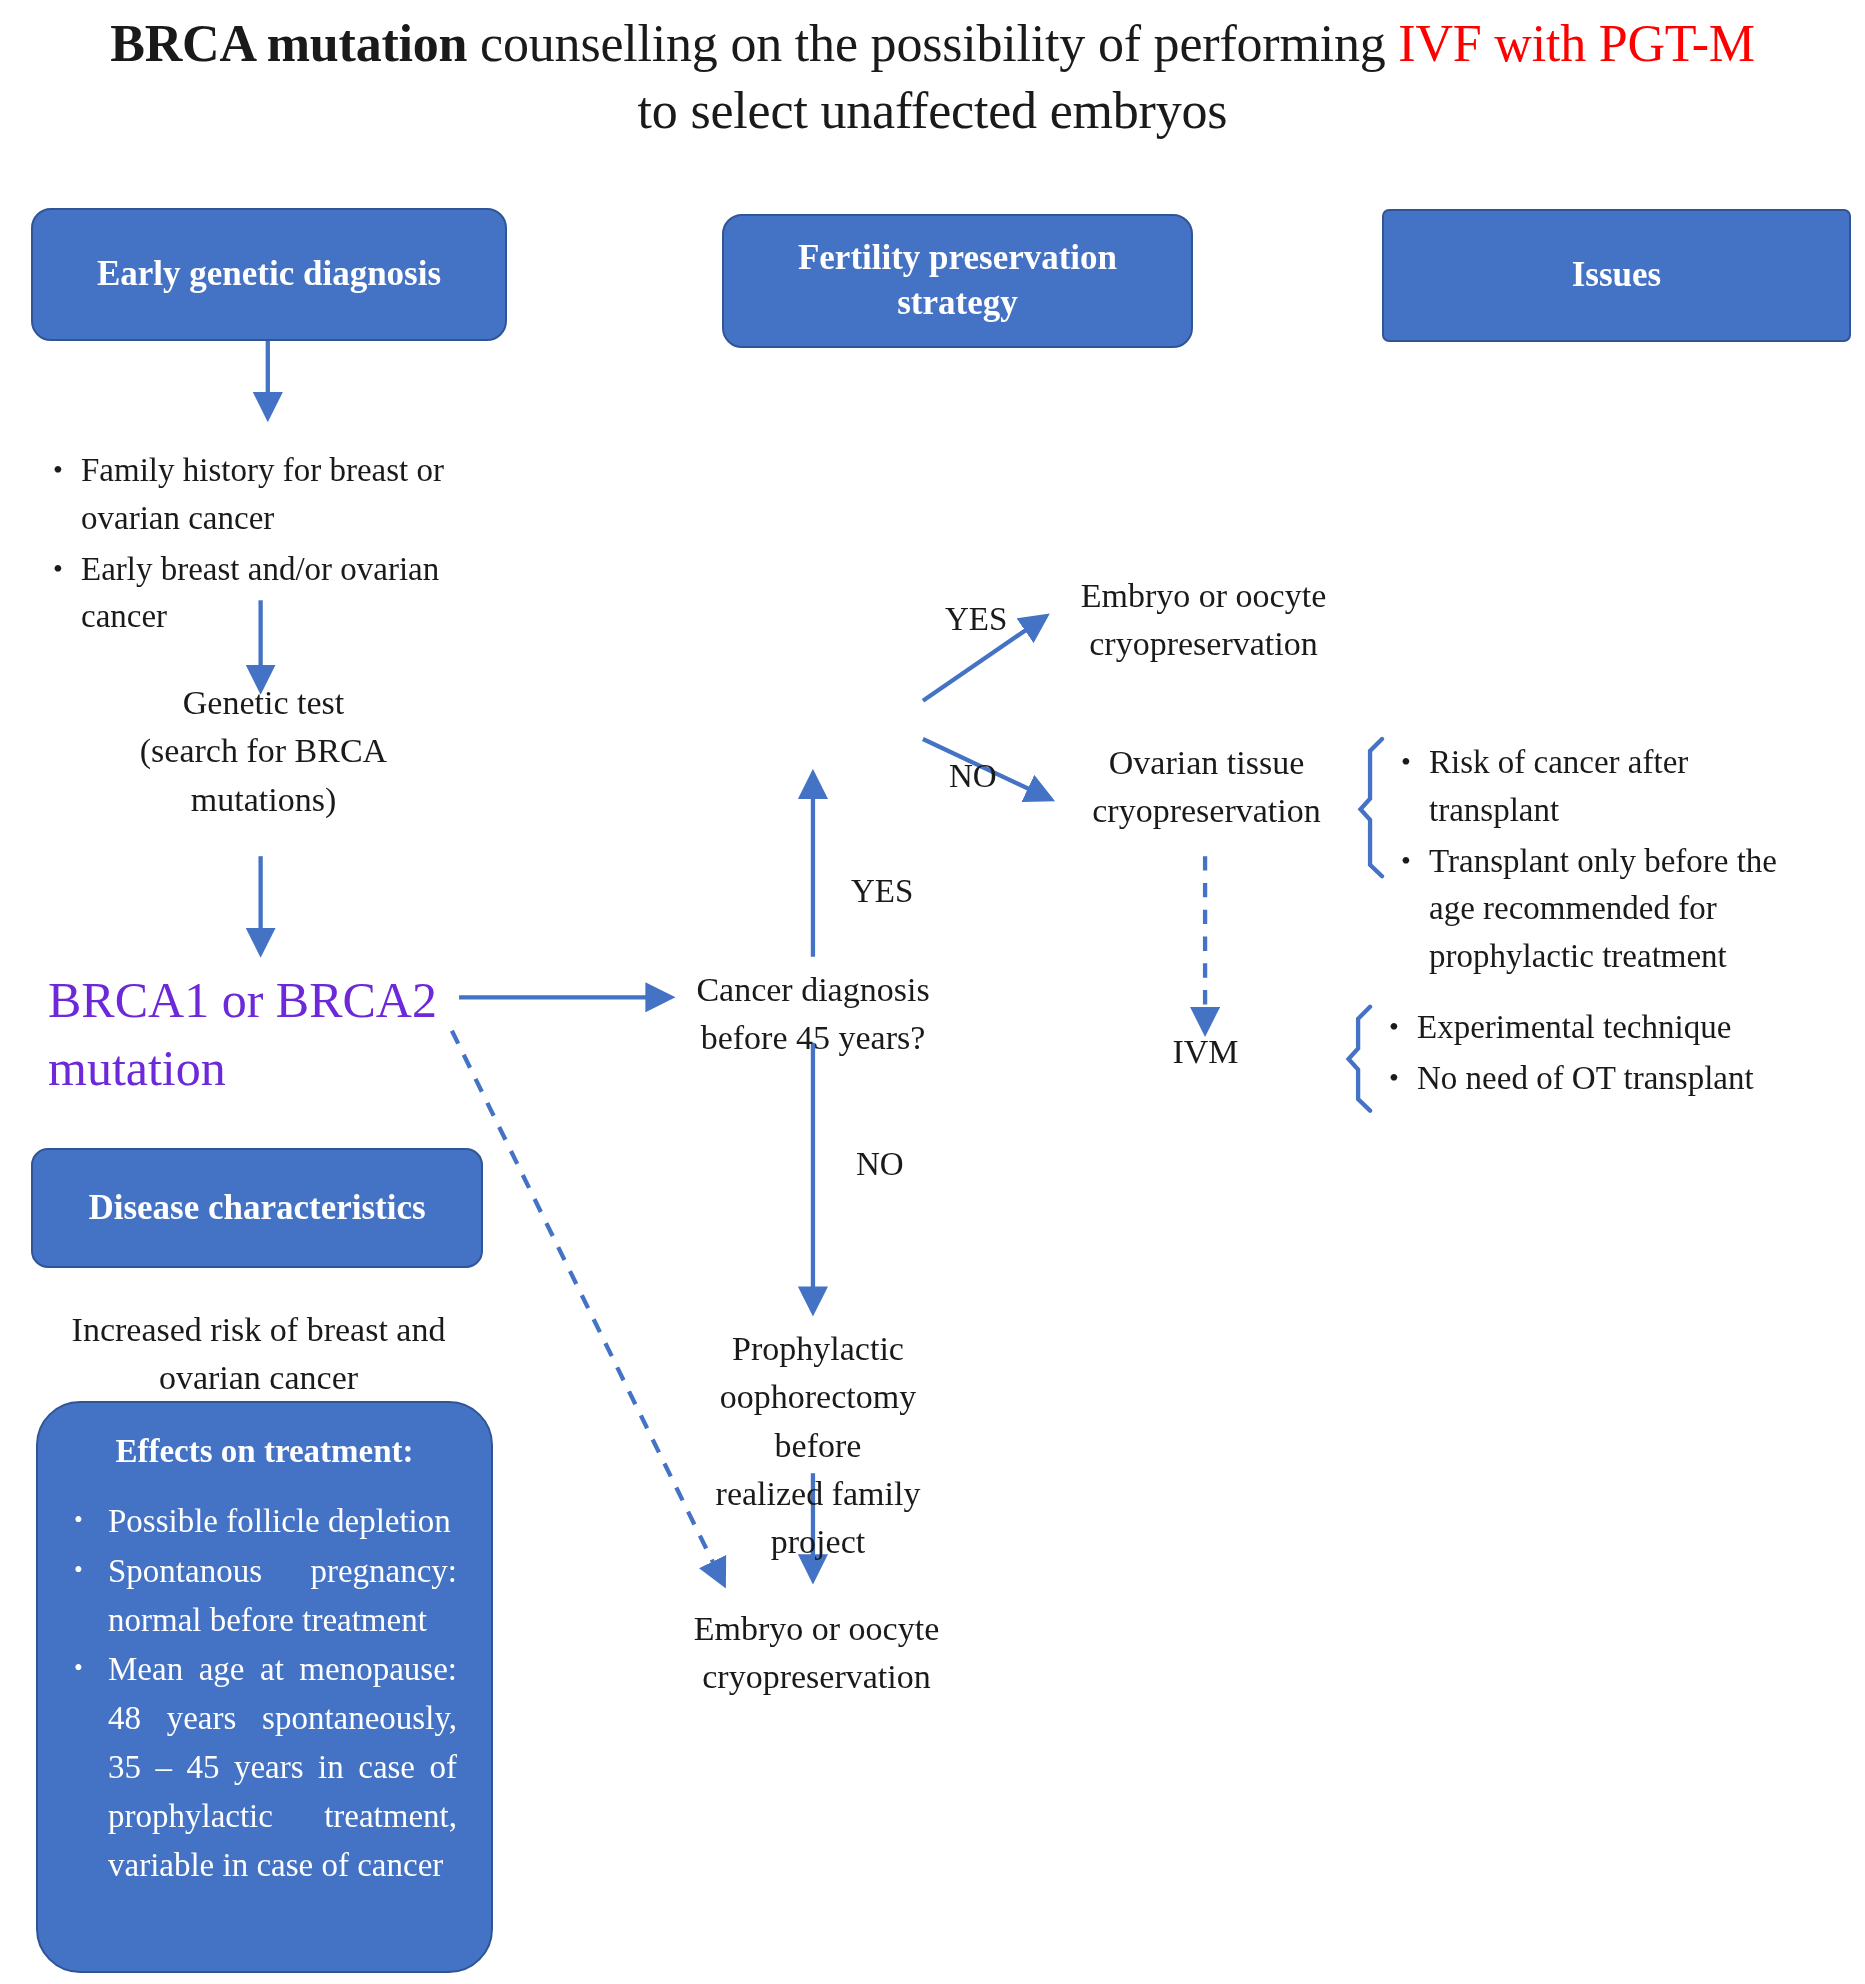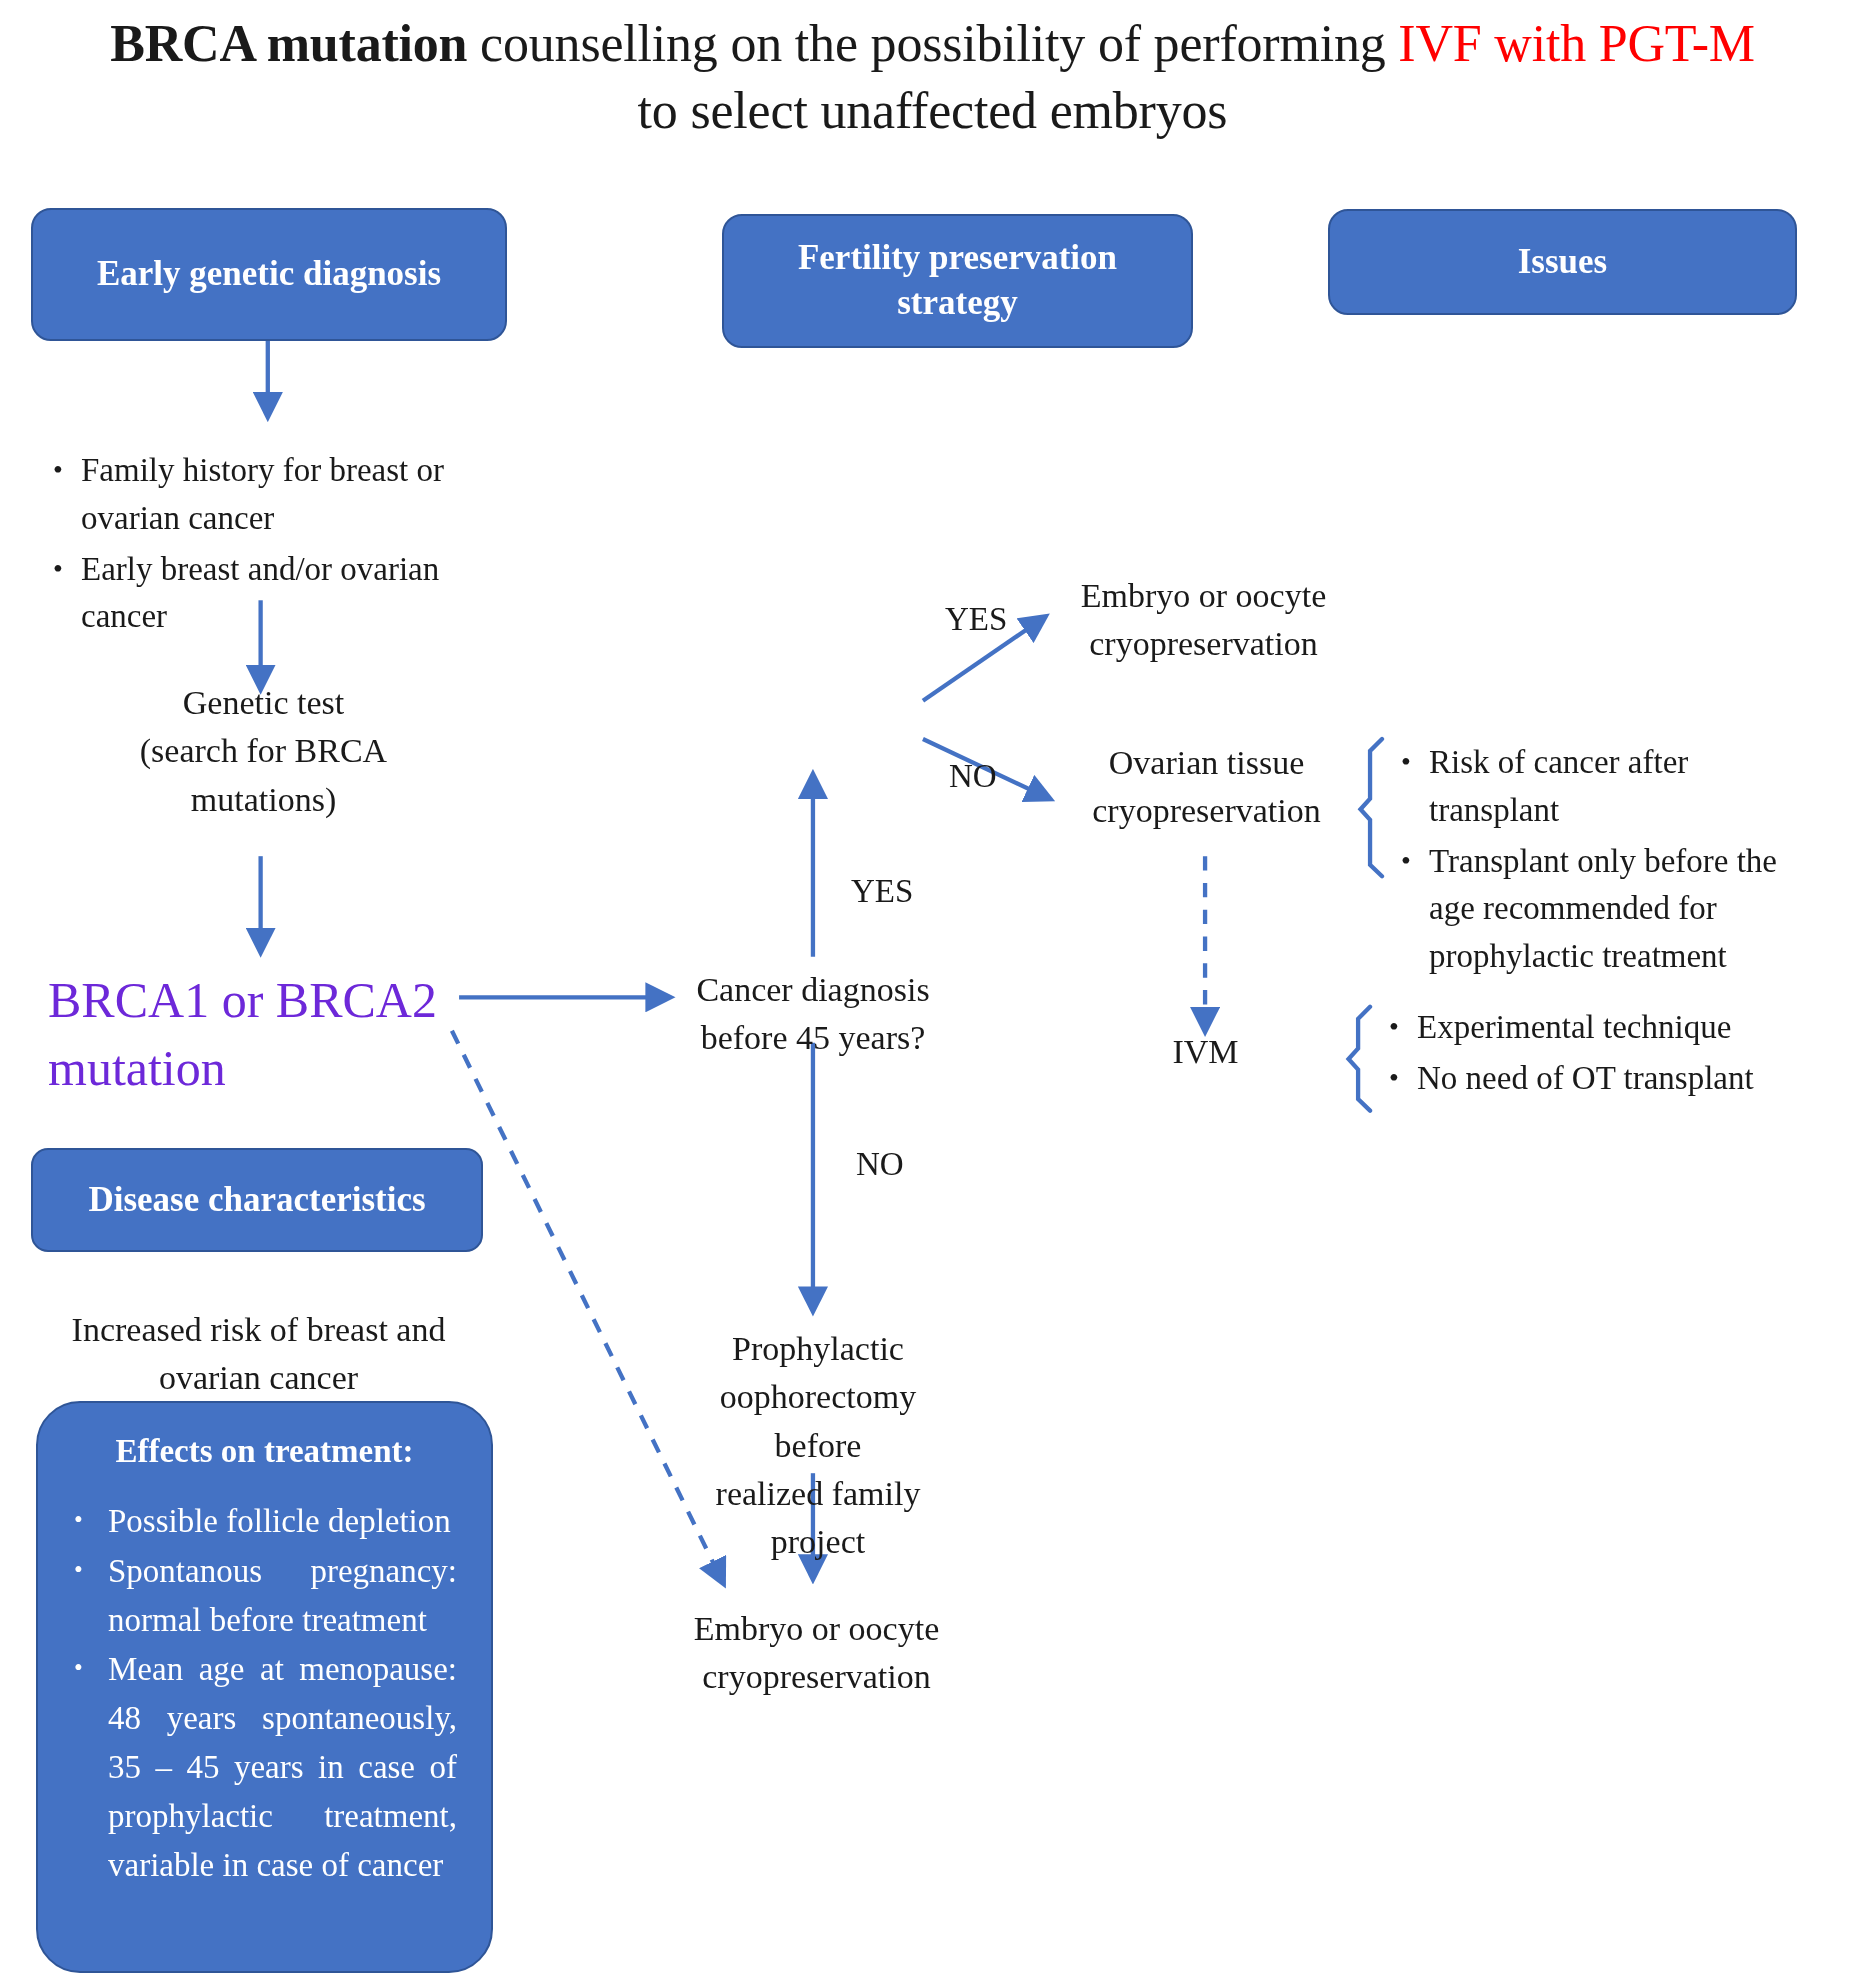--- a/index.html
+++ b/index.html
@@ -97,21 +97,21 @@
   </svg>
 
   <div class="hdrbox" style="left:31px;top:208px;width:476px;height:133px;">
     <span>Early genetic diagnosis</span>
   </div>
 
   <div class="hdrbox" style="left:722px;top:214px;width:471px;height:134px;">
     <span>Fertility preservation strategy</span>
   </div>
 
-  <div class="hdrbox" style="left:1328px;top:209px;width:469px;height:106px;">
+  <div class="hdrbox" style="left:1382px;top:209px;width:469px;height:133px;border-radius:7px;">
     <span>Issues</span>
   </div>
 
   <div class="bul" style="left:53px;top:447px;width:421px;">
     <div class="row">
       <span class="dot">•</span>
       <span class="txt">Family history for breast or ovarian cancer</span>
     </div>
     <div class="row">
       <span class="dot">•</span>
@@ -119,21 +119,21 @@
     </div>
   </div>
 
   <div class="node" style="left:77px;top:679px;width:373px;white-space:pre-line;">Genetic test
 (search for BRCA
 mutations)</div>
 
   <div class="node blue" style="left:48px;top:966px;width:421px;white-space:pre-line;text-align:left;">BRCA1 or BRCA2
 mutation</div>
 
-  <div class="hdrbox" style="left:31px;top:1148px;width:452px;height:104px;border-radius:17px;">
+  <div class="hdrbox" style="left:31px;top:1148px;width:452px;height:120px;border-radius:17px;">
     <span>Disease characteristics</span>
   </div>
 
   <div class="node" style="left:53px;top:1306px;width:411px;white-space:pre-line;">Increased risk of breast and
 ovarian cancer</div>
 
   <div class="bigbox" style="left:36px;top:1401px;width:457px;height:572px;">
     <div class="fbx-title">Effects on treatment:</div>
     <div class="fbx-list">
       <div class="row">

